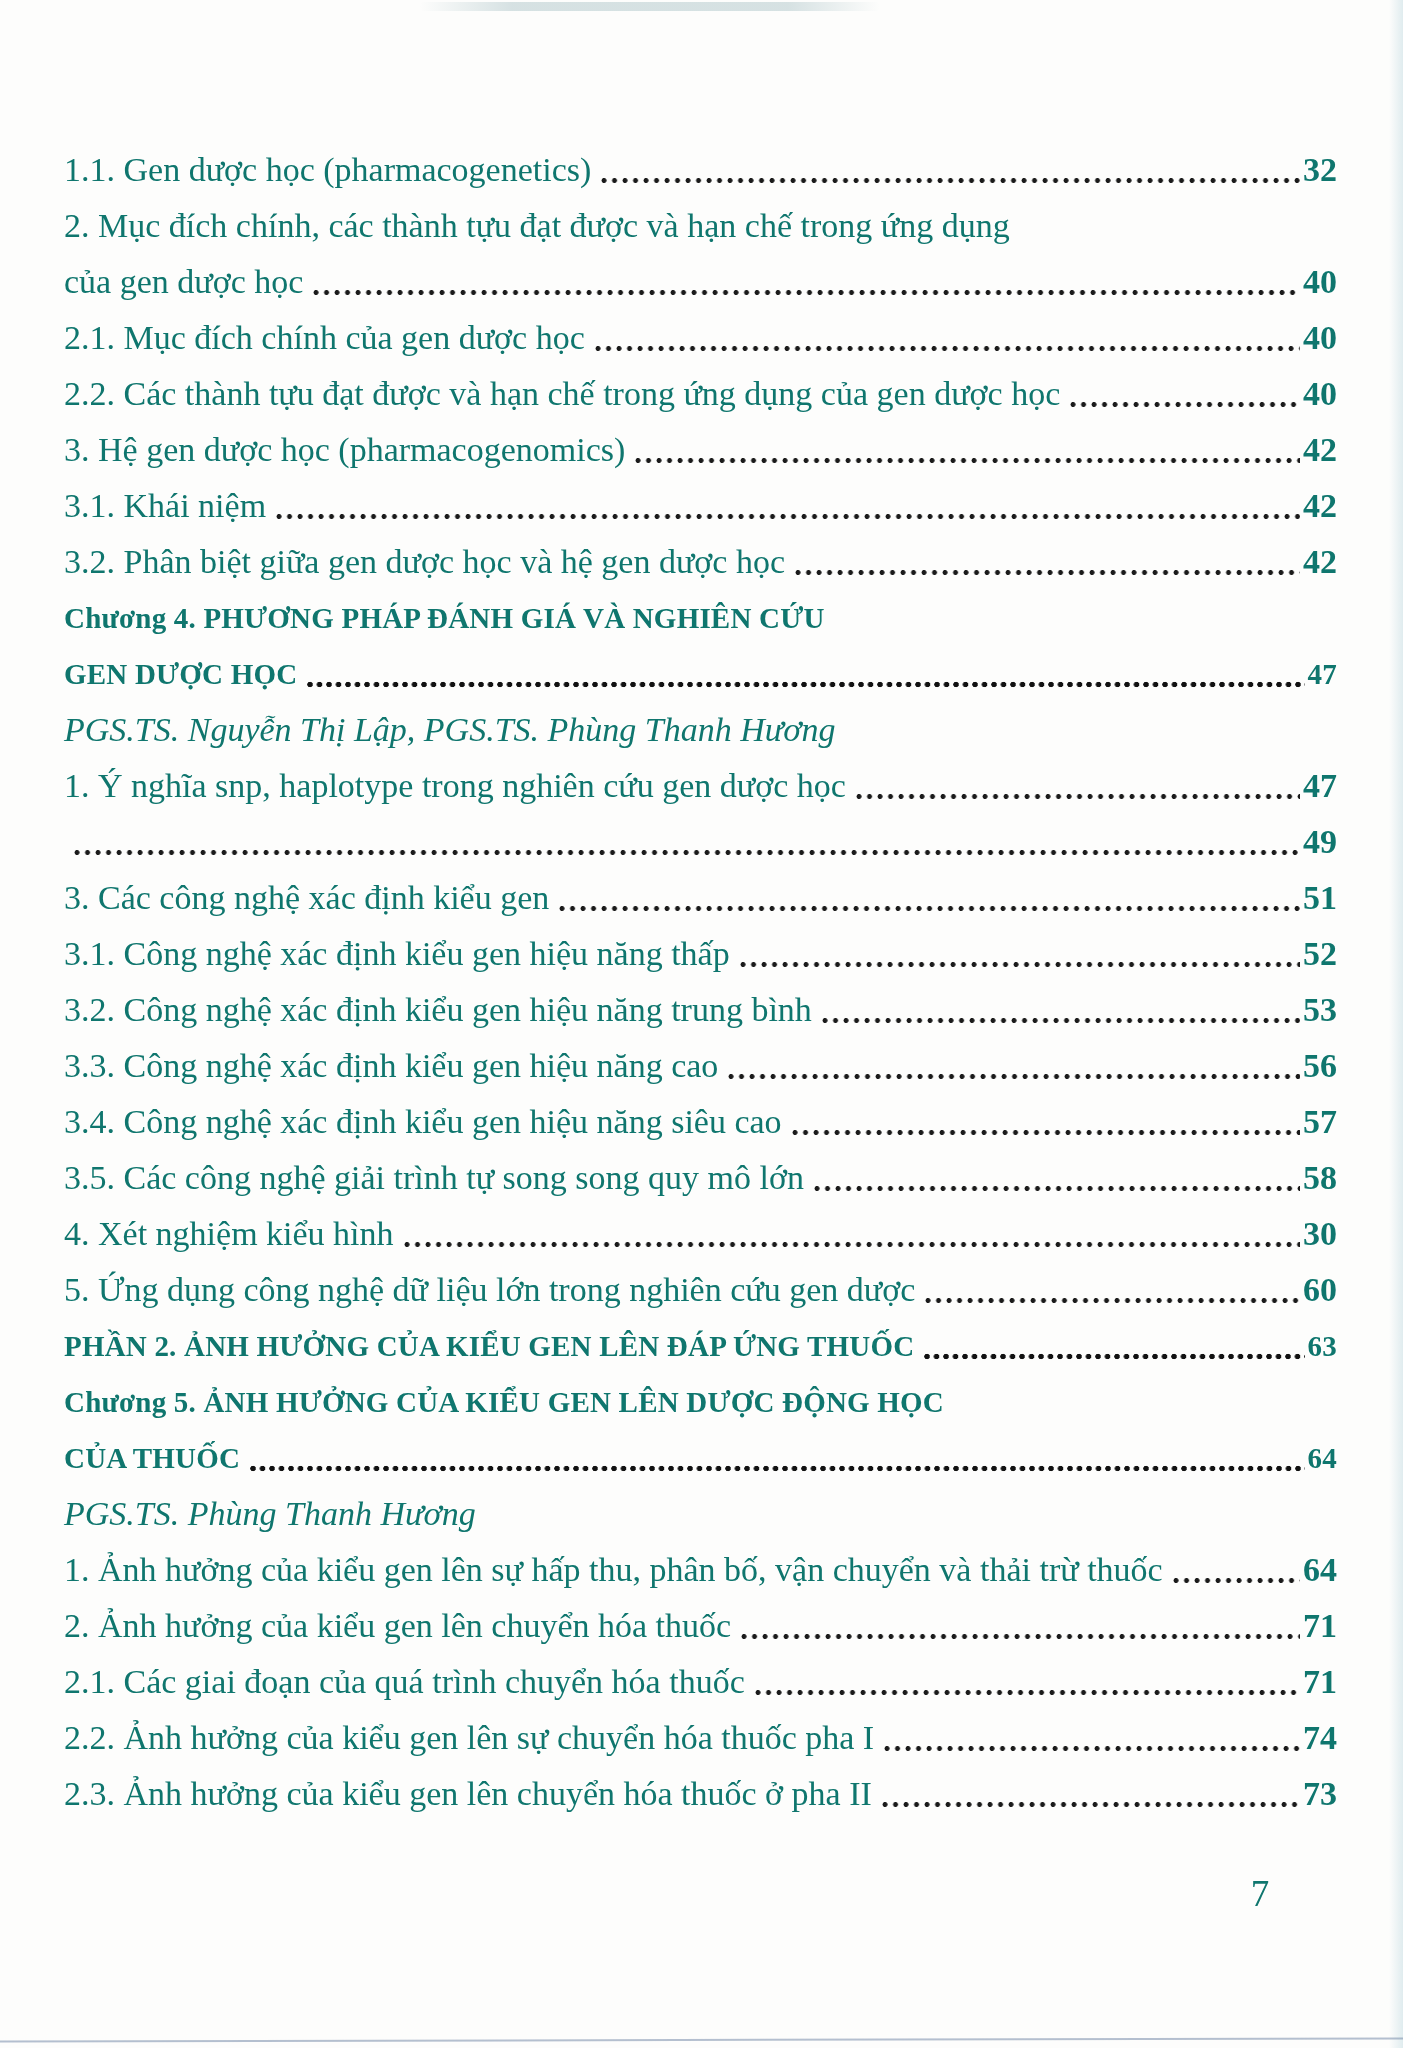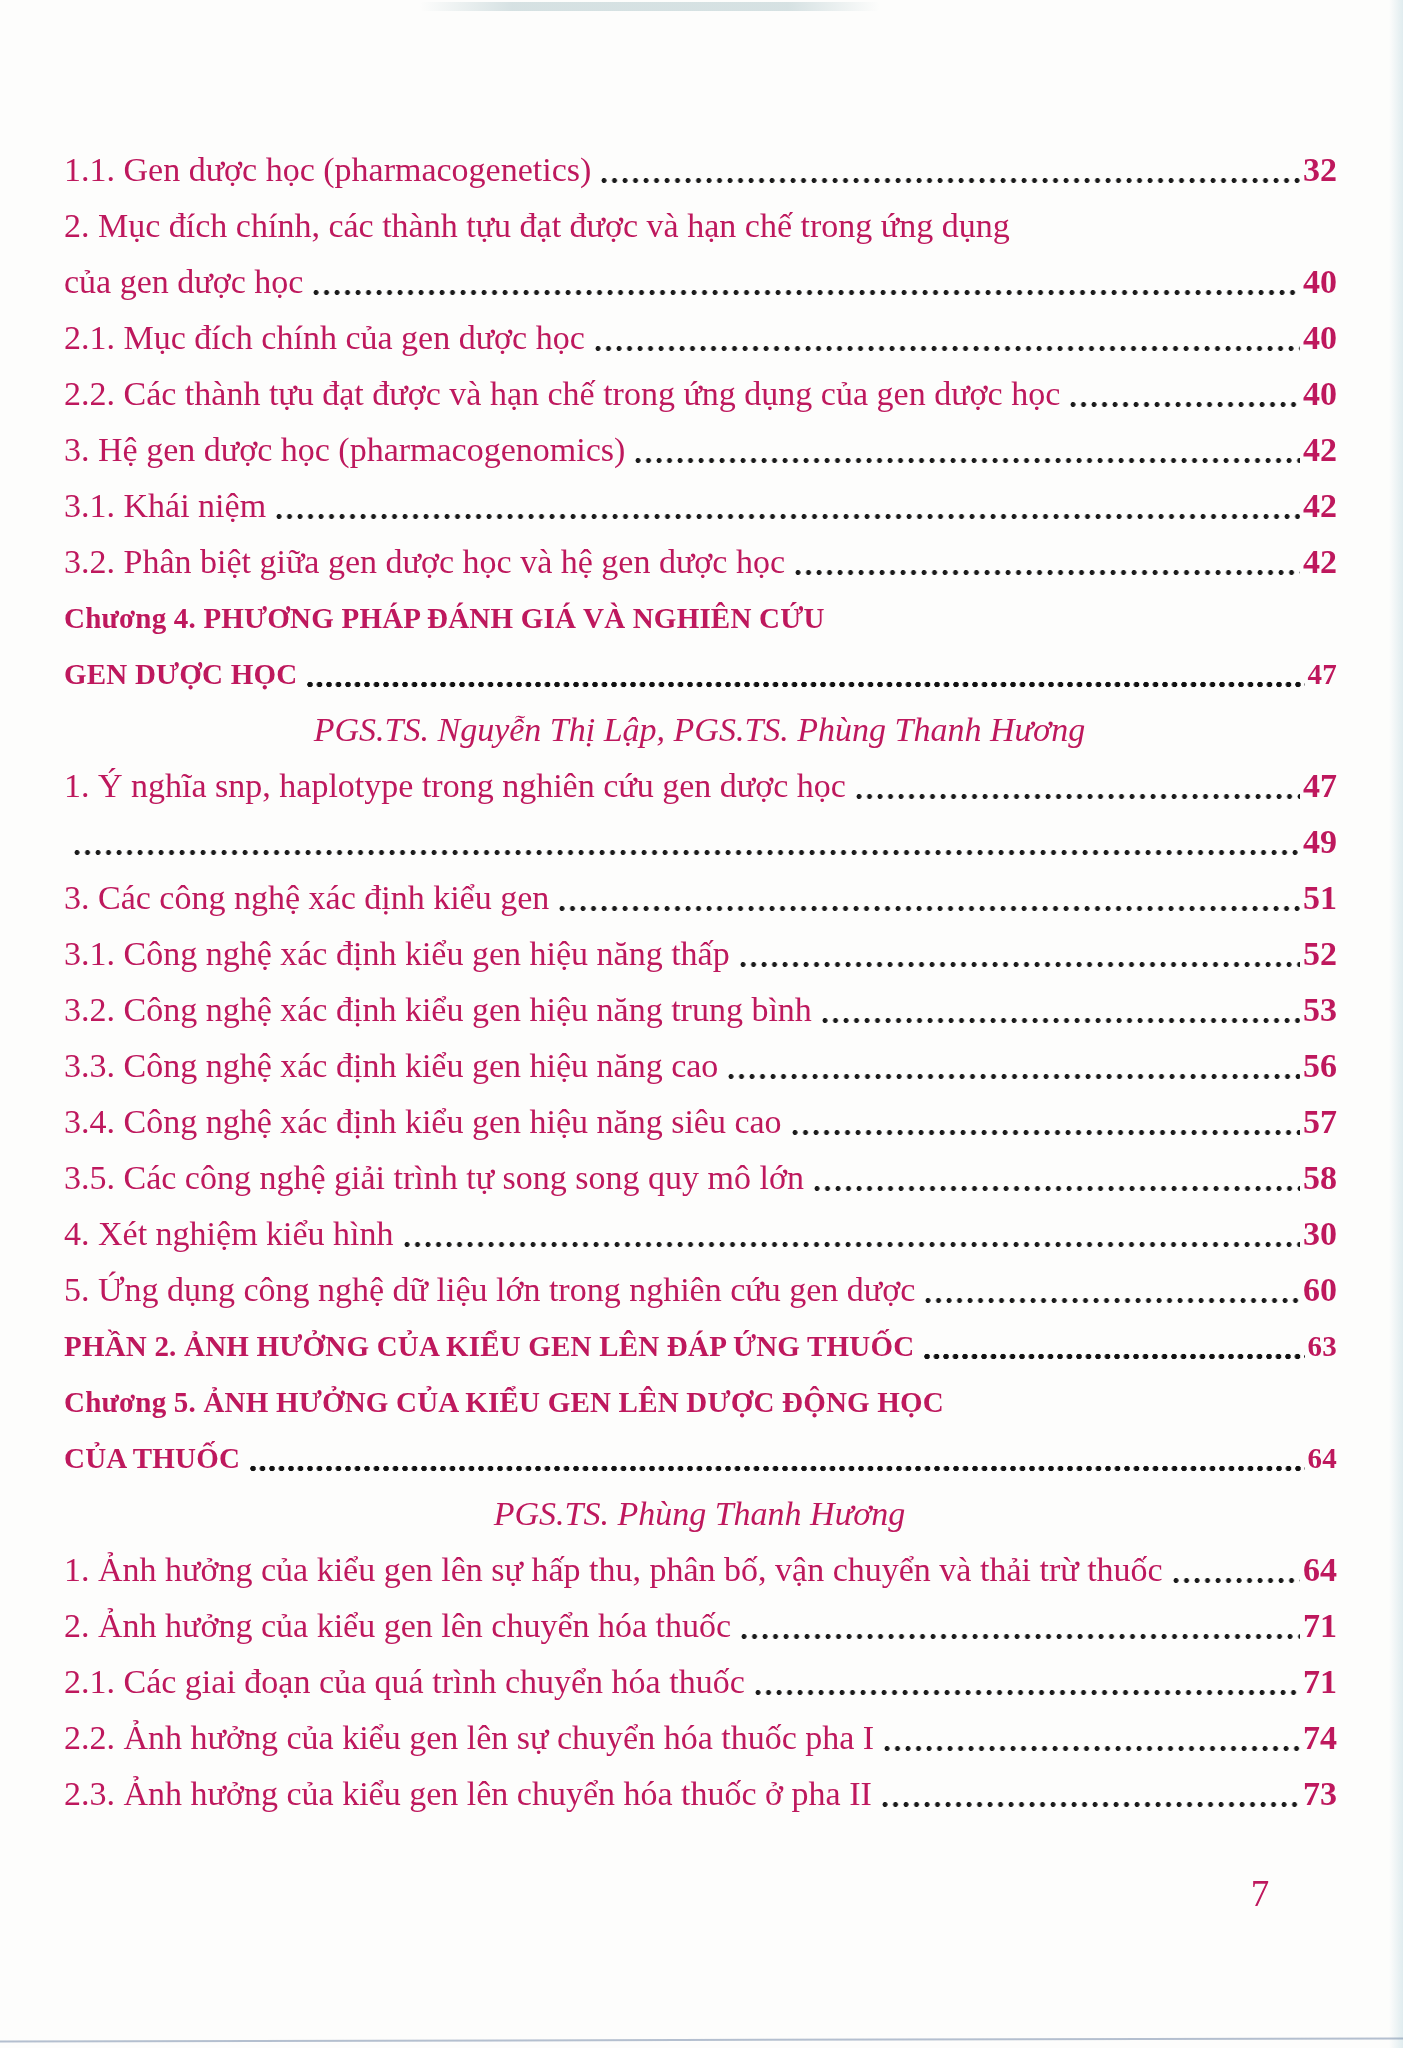--- a/index.html
+++ b/index.html
@@ -2,21 +2,21 @@
 <html lang="vi"><head>
 <meta charset="utf-8">
 <style>
   html,body{margin:0;padding:0;background:#e8e8e8;}
   .page{
     position:relative;
     width:1403px;height:2048px;
     margin:0 auto;
     background:#fdfdfc;
     font-family:"Liberation Serif", serif;
-    color:#be185d;
+    color:#0f766e;
     overflow:hidden;
   }
   
   .top-smudge{
     position:absolute;top:2px;left:420px;width:460px;height:9px;
     background:linear-gradient(to right, rgba(150,180,185,0), rgba(150,180,185,.38) 20%, rgba(150,180,185,.38) 80%, rgba(150,180,185,0));
     border-radius:4px;
   }
   .right-tint{
     position:absolute;top:0;right:0;width:14px;height:100%;
@@ -43,21 +43,21 @@
     align-self:flex-end;
     margin:0 3px 13px 10px;
     background-image:radial-gradient(circle at 3px 4.5px, #1a1a1a 2.15px, rgba(0,0,0,0) 2.8px);
     background-size:10.5px 9px;
     background-repeat:repeat-x;
   }
   .bold{font-weight:bold;font-size:29px;letter-spacing:.2px;}
   .bold .leader{background-image:radial-gradient(circle at 3px 4.5px, #111 2.45px, rgba(0,0,0,0) 3.05px);background-size:9.5px 9px;}
   .author{
     height:56px;line-height:56px;
-    text-align:center;
+    text-align:left;
     font-style:italic;
     font-size:34px;
     padding-right:2px;
   }
   .footer-num{
     position:absolute;top:1872px;left:1200px;width:120px;
     text-align:center;
     font-size:37px;
   }
 </style>

